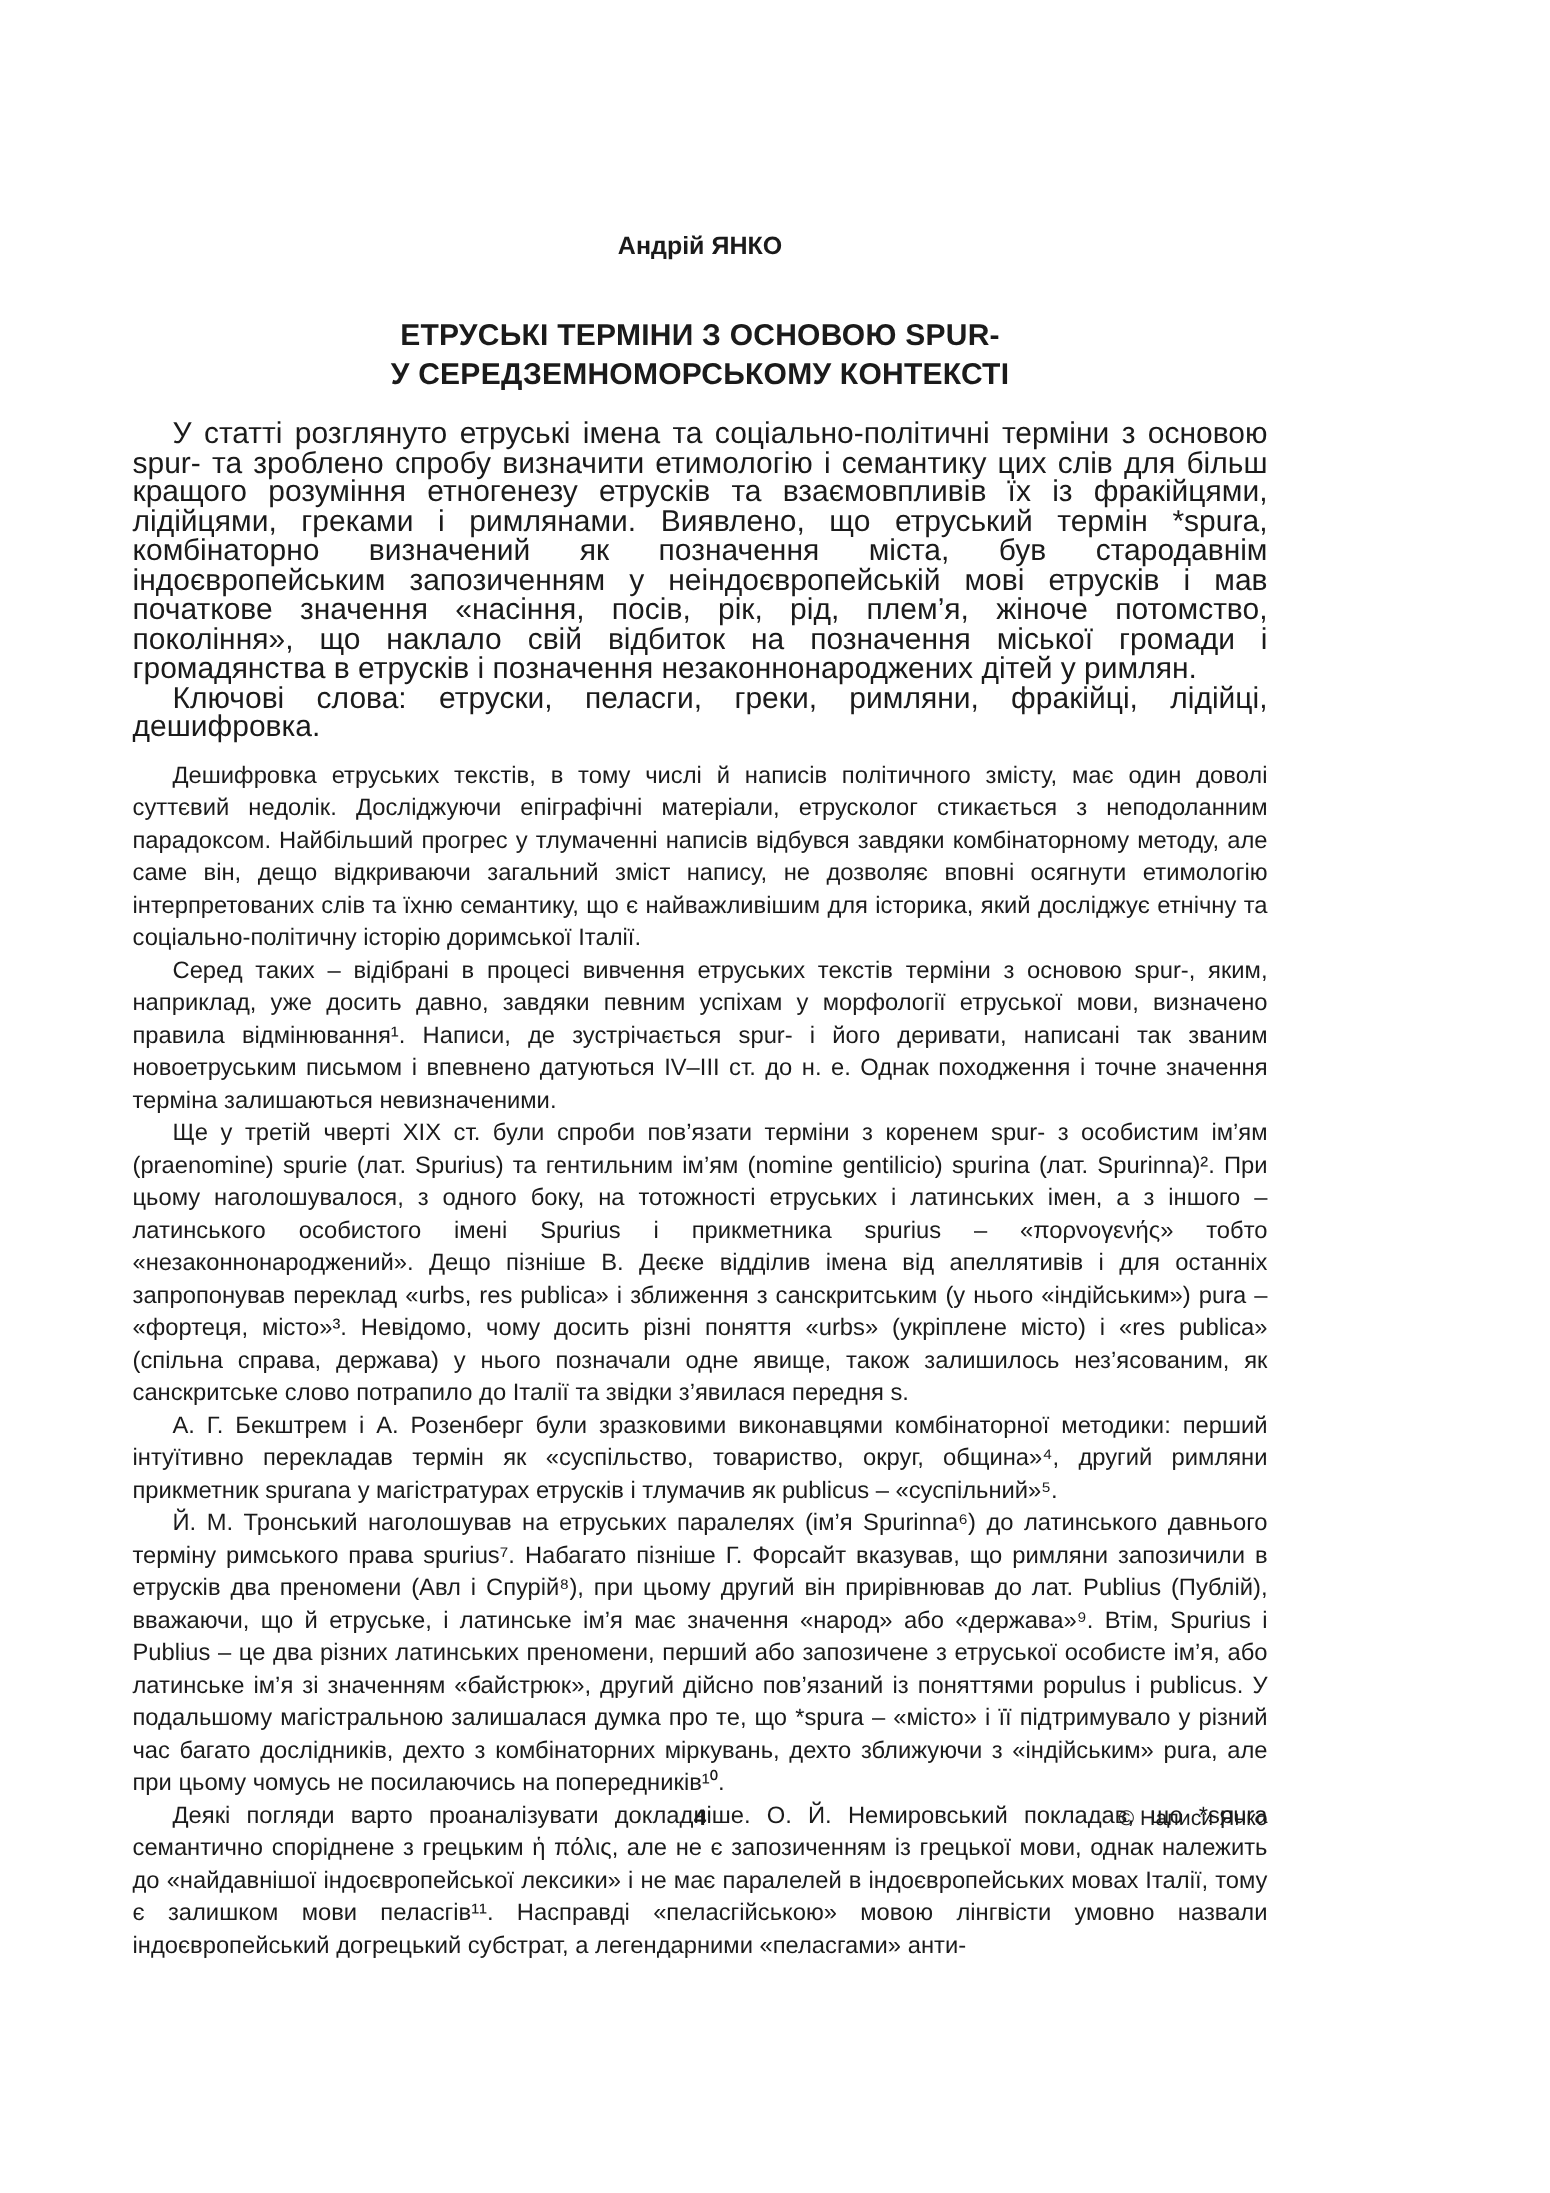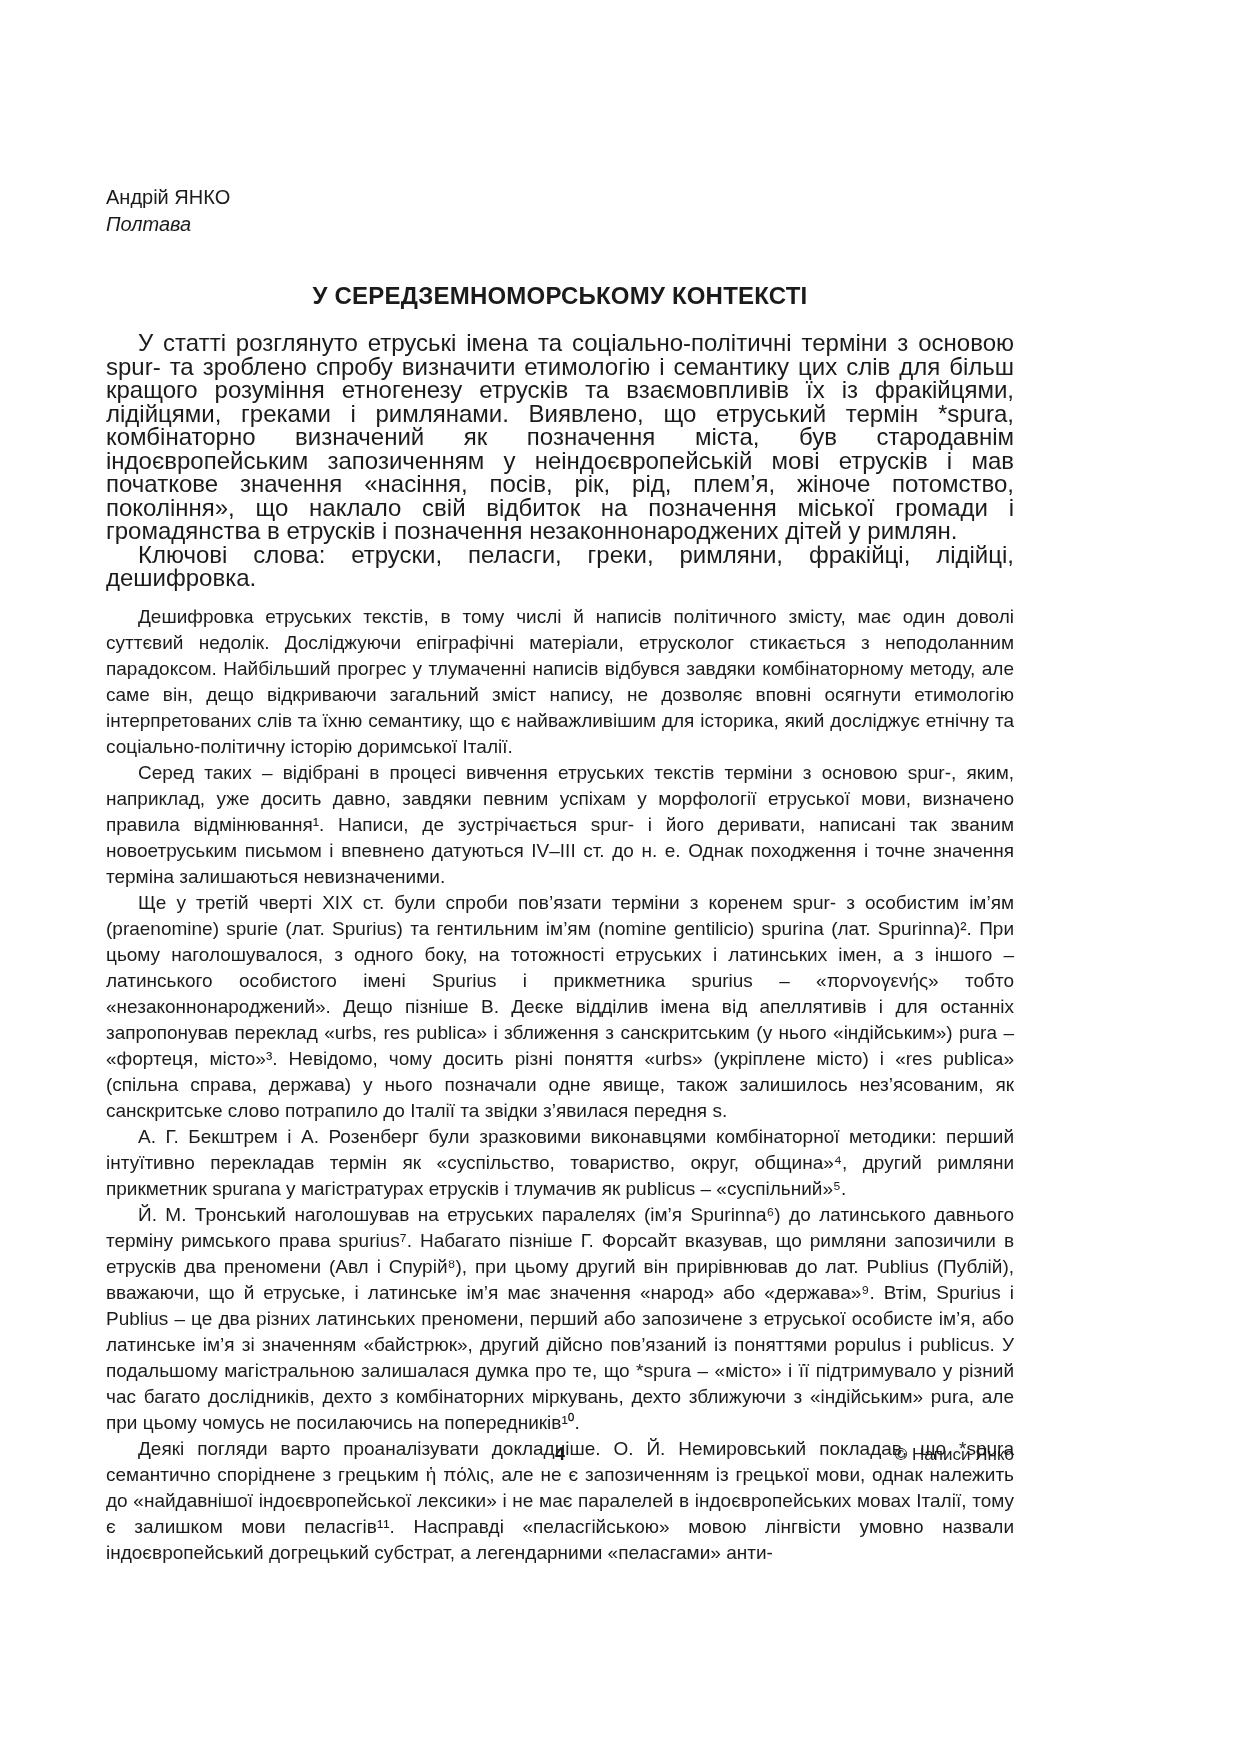--- a/index.html
+++ b/index.html
@@ -16,22 +16,22 @@
     overflow: hidden;
   }
   .page {
     position: absolute;
     left: 106px;
     top: 0;
     width: 908px;
   }
   .author-block {
     margin-top: 184px;
-    text-align: left;
-    font-weight: normal;
+    text-align: center;
+    font-weight: bold;
     font-size: 20px;
     line-height: 27px;
   }
   .author-city {
     font-style: italic;
   }
   .article-title {
     margin-top: 42px;
     text-align: center;
     font-weight: bold;
@@ -79,24 +79,24 @@
     font-weight: normal;
   }
 </style>
 </head>
 <body>
 
 <div class="page">
 
   <div class="author-block">
     <div class="author-name">Андрій ЯНКО</div>
-    <div class="author-city">Полтава</div>
   </div>
 
   <div class="article-title">
+    <div>ЕТРУСЬКІ ТЕРМІНИ З ОСНОВОЮ SPUR-</div>
     <div>У СЕРЕДЗЕМНОМОРСЬКОМУ КОНТЕКСТІ</div>
   </div>
 
   <div class="abstract">
     <p>У статті розглянуто етруські імена та соціально-політичні терміни з основою spur- та зроблено спробу визначити етимологію і семантику цих слів для більш кращого розуміння етногенезу етрусків та взаємовпливів їх із фракійцями, лідійцями, греками і римлянами. Виявлено, що етруський термін *spura, комбінаторно визначений як позначення міста, був стародавнім індоєвропейським запозиченням у неіндоєвропейській мові етрусків і мав початкове значення «насіння, посів, рік, рід, плем’я, жіноче потомство, покоління», що наклало свій відбиток на позначення міської громади і громадянства в етрусків і позначення незаконнонароджених дітей у римлян.</p>
     <p>Ключові слова: етруски, пеласги, греки, римляни, фракійці, лідійці, дешифровка.</p>
   </div>
 
   <div class="main">
     <p>Дешифровка етруських текстів, в тому числі й написів політичного змісту, має один доволі суттєвий недолік. Досліджуючи епіграфічні матеріали, етрусколог стикається з неподоланним парадоксом. Найбільший прогрес у тлумаченні написів відбувся завдяки комбінаторному методу, але саме він, дещо відкриваючи загальний зміст напису, не дозволяє вповні осягнути етимологію інтерпретованих слів та їхню семантику, що є найважливішим для історика, який досліджує етнічну та соціально-політичну історію доримської Італії.</p>

